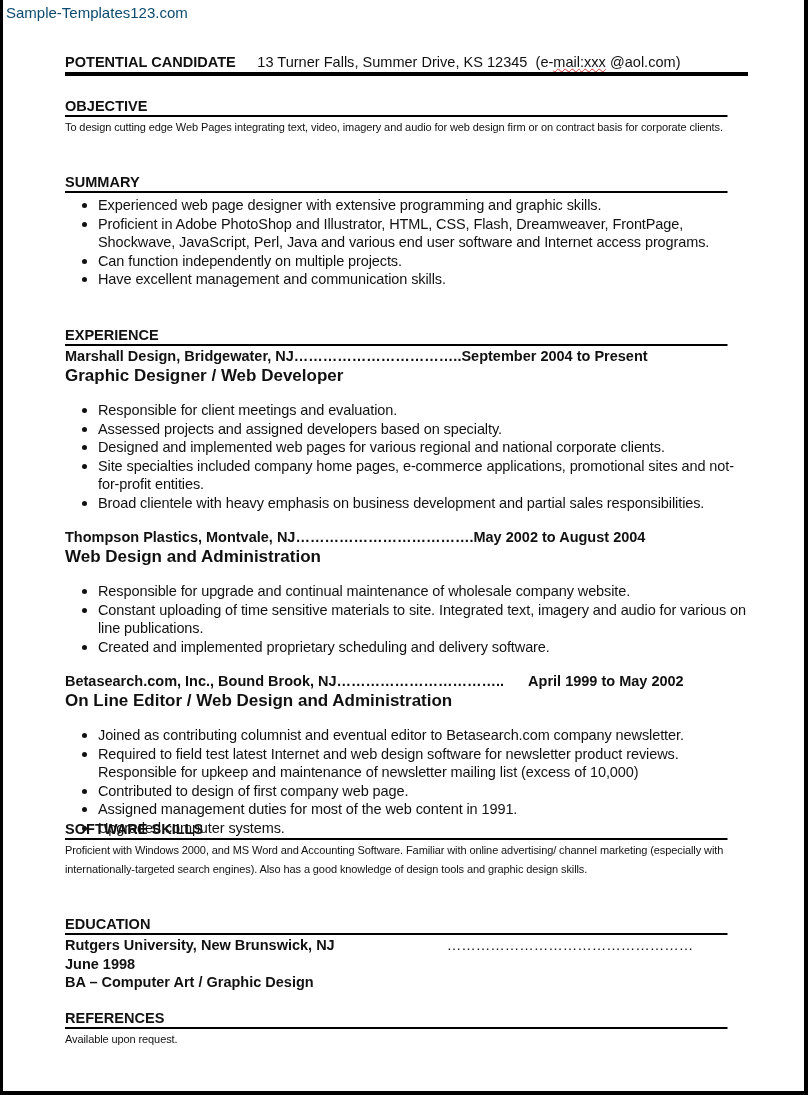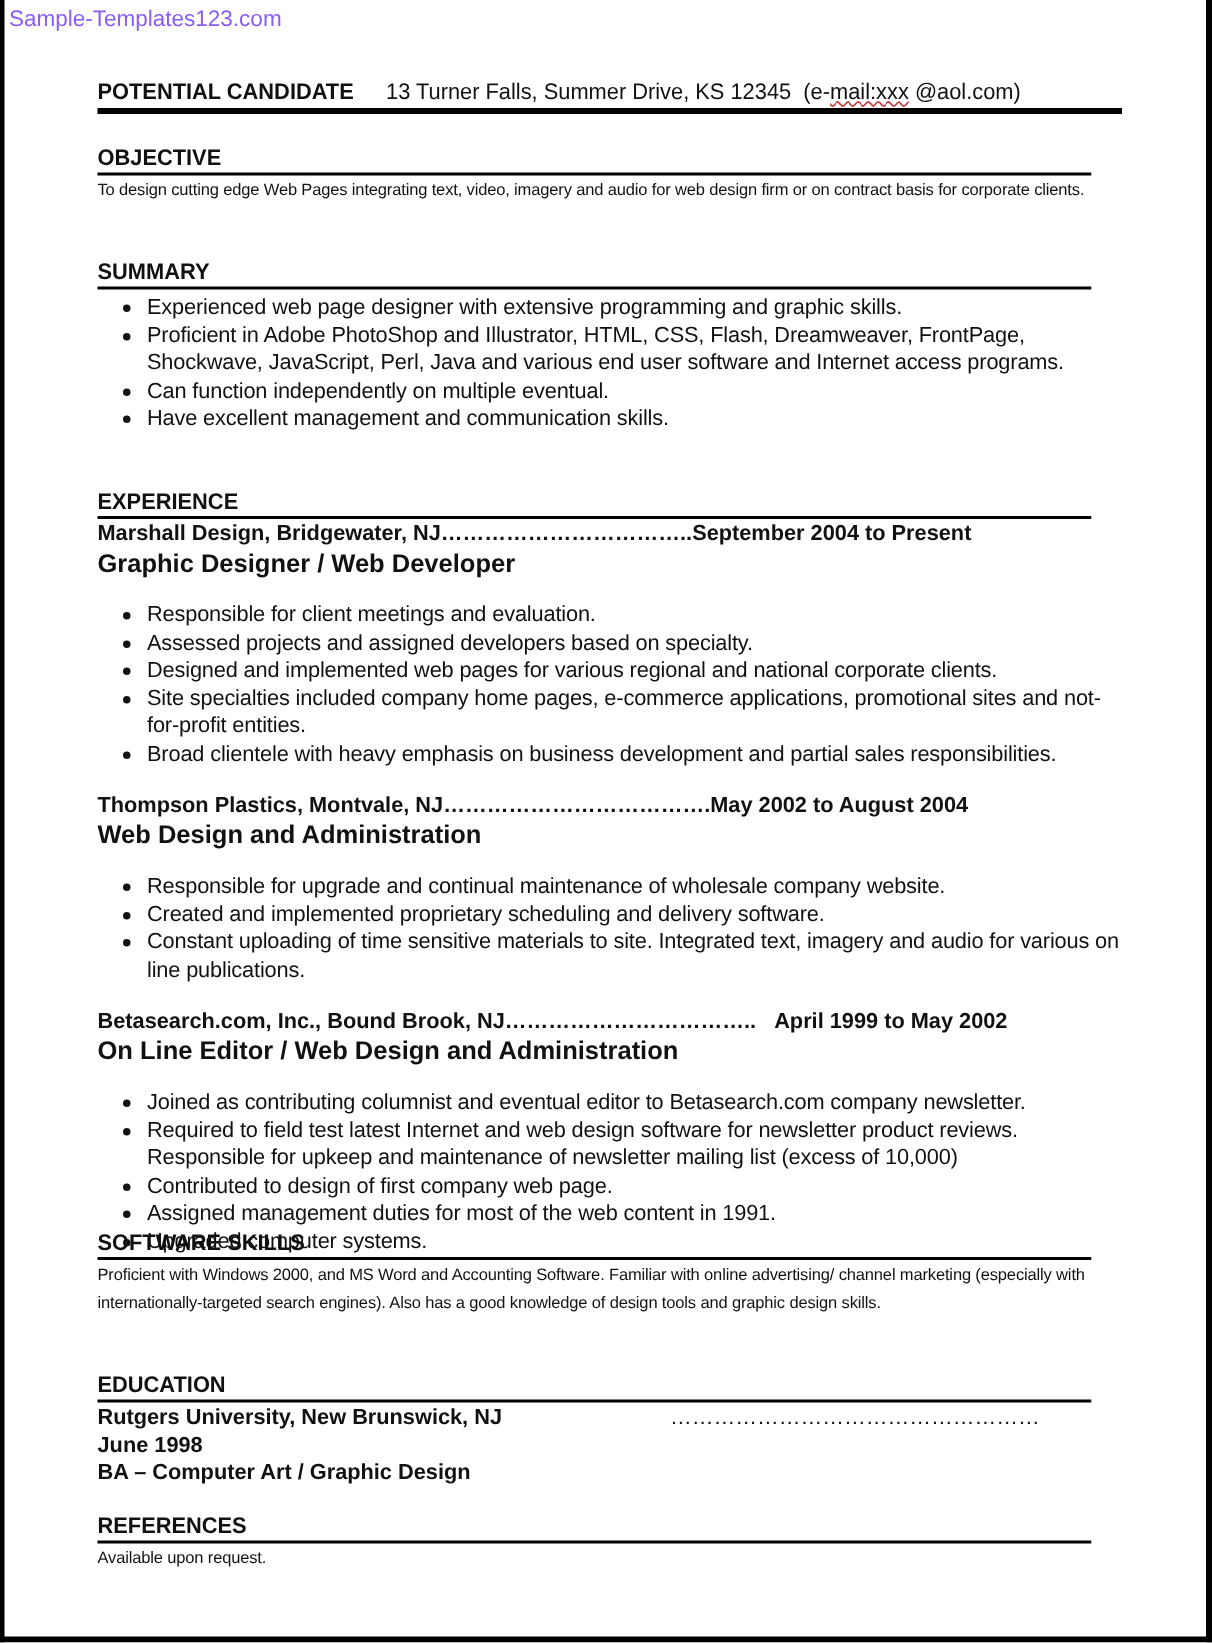--- a/index.html
+++ b/index.html
@@ -12,21 +12,21 @@
   .frame {
     position: absolute; left: 0; top: 0; width: 808px; height: 1095px;
     box-sizing: border-box;
     border-left: 3px solid #000;
     border-right: 4px solid #000;
     border-bottom: 4px solid #000;
     border-top: 0;
   }
   .watermark {
     position: absolute; left: 6px; top: 4px;
-    font-size: 15px; color: #8b5cf6; letter-spacing: 0;
+    font-size: 15px; color: #0c4a6e; letter-spacing: 0;
   }
   .page {
     position: absolute; left: 65px; top: 0; width: 683px;
   }
   .header-line {
     position: absolute; top: 53px; left: 0; width: 683px;
     font-size: 15px; white-space: nowrap; transform: scaleX(0.97); transform-origin: left;
   }
   .header-line .name { font-weight: bold; margin-right: 18px; }
   .header-line .squiggle { text-decoration: underline wavy #c33; text-decoration-thickness: 1px; }
@@ -76,21 +76,21 @@
   <div class="section" style="top:97px">
     <div class="sec-title"><span>OBJECTIVE</span></div>
     <div class="para" style="width:680px">To design cutting edge Web Pages integrating text, video, imagery and audio for web design firm or on contract basis for corporate clients.</div>
   </div>
 
   <div class="section" style="top:173px">
     <div class="sec-title"><span>SUMMARY</span></div>
     <ul class="bul" style="margin-top:3px;width:670px">
       <li><span class="dot"></span><span>Experienced web page designer with extensive programming and graphic skills.</span></li>
       <li><span class="dot"></span><span>Proficient in Adobe PhotoShop and Illustrator, HTML, CSS, Flash, Dreamweaver, FrontPage, Shockwave, JavaScript, Perl, Java and various end user software and Internet access programs.</span></li>
-      <li><span class="dot"></span><span>Can function independently on multiple eventual.</span></li>
+      <li><span class="dot"></span><span>Can function independently on multiple projects.</span></li>
       <li><span class="dot"></span><span>Have excellent management and communication skills.</span></li>
     </ul>
   </div>
 
   <div class="section" style="top:326px">
     <div class="sec-title"><span>EXPERIENCE</span></div>
 
     <div style="margin-top:1px">
       <div class="job-head">
         <span class="company">Marshall Design, Bridgewater, NJ……………………………..</span>
@@ -107,29 +107,29 @@
     </div>
 
     <div style="margin-top:4px">
       <div class="job-head">
         <span class="company">Thompson Plastics, Montvale, NJ……………………………….</span>
         <span class="dates">May 2002 to August 2004</span>
       </div>
       <div class="job-role">Web Design and Administration</div>
       <ul class="bul" style="width:672px">
         <li><span class="dot"></span><span>Responsible for upgrade and continual maintenance of wholesale company website.</span></li>
+        <li><span class="dot"></span><span>Constant uploading of time sensitive materials to site. Integrated text, imagery and audio for various on line publications.</span></li>
         <li><span class="dot"></span><span>Created and implemented proprietary scheduling and delivery software.</span></li>
-        <li><span class="dot"></span><span>Constant uploading of time sensitive materials to site. Integrated text, imagery and audio for various on line publications.</span></li>
       </ul>
     </div>
 
     <div style="margin-top:14px">
       <div class="job-head">
         <span class="company">Betasearch.com, Inc., Bound Brook, NJ……………………………..</span>
-        <span class="dates" style="margin-left:12px">April 1999 to May 2002</span>
+        <span class="dates" style="margin-left:24px">April 1999 to May 2002</span>
       </div>
       <div class="job-role">On Line Editor / Web Design and Administration</div>
       <ul class="bul" style="width:672px">
         <li><span class="dot"></span><span>Joined as contributing columnist and eventual editor to Betasearch.com company newsletter.</span></li>
         <li><span class="dot"></span><span>Required to field test latest Internet and web design software for newsletter product reviews. Responsible for upkeep and maintenance of newsletter mailing list (excess of 10,000)</span></li>
         <li><span class="dot"></span><span>Contributed to design of first company web page.</span></li>
         <li><span class="dot"></span><span>Assigned management duties for most of the web content in 1991.</span></li>
         <li><span class="dot"></span><span>Upgraded computer systems.</span></li>
       </ul>
     </div>

